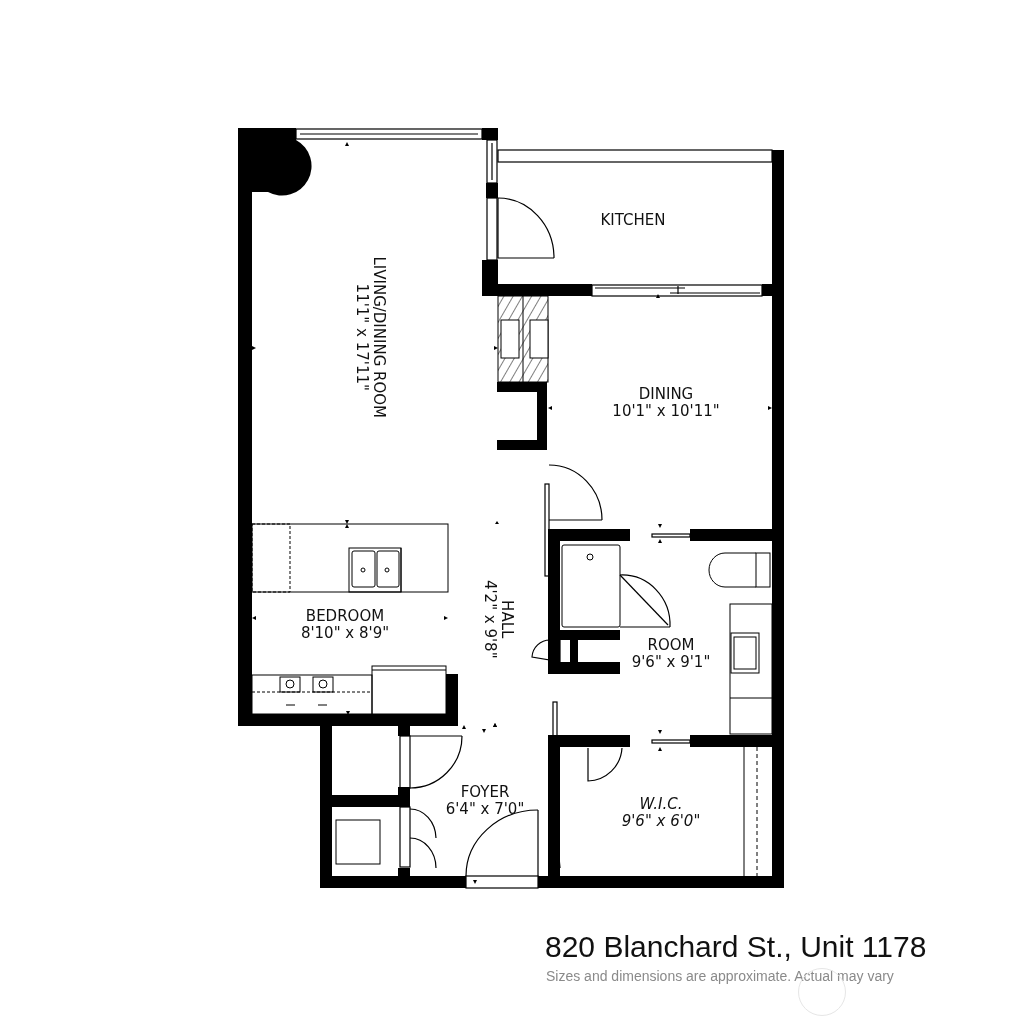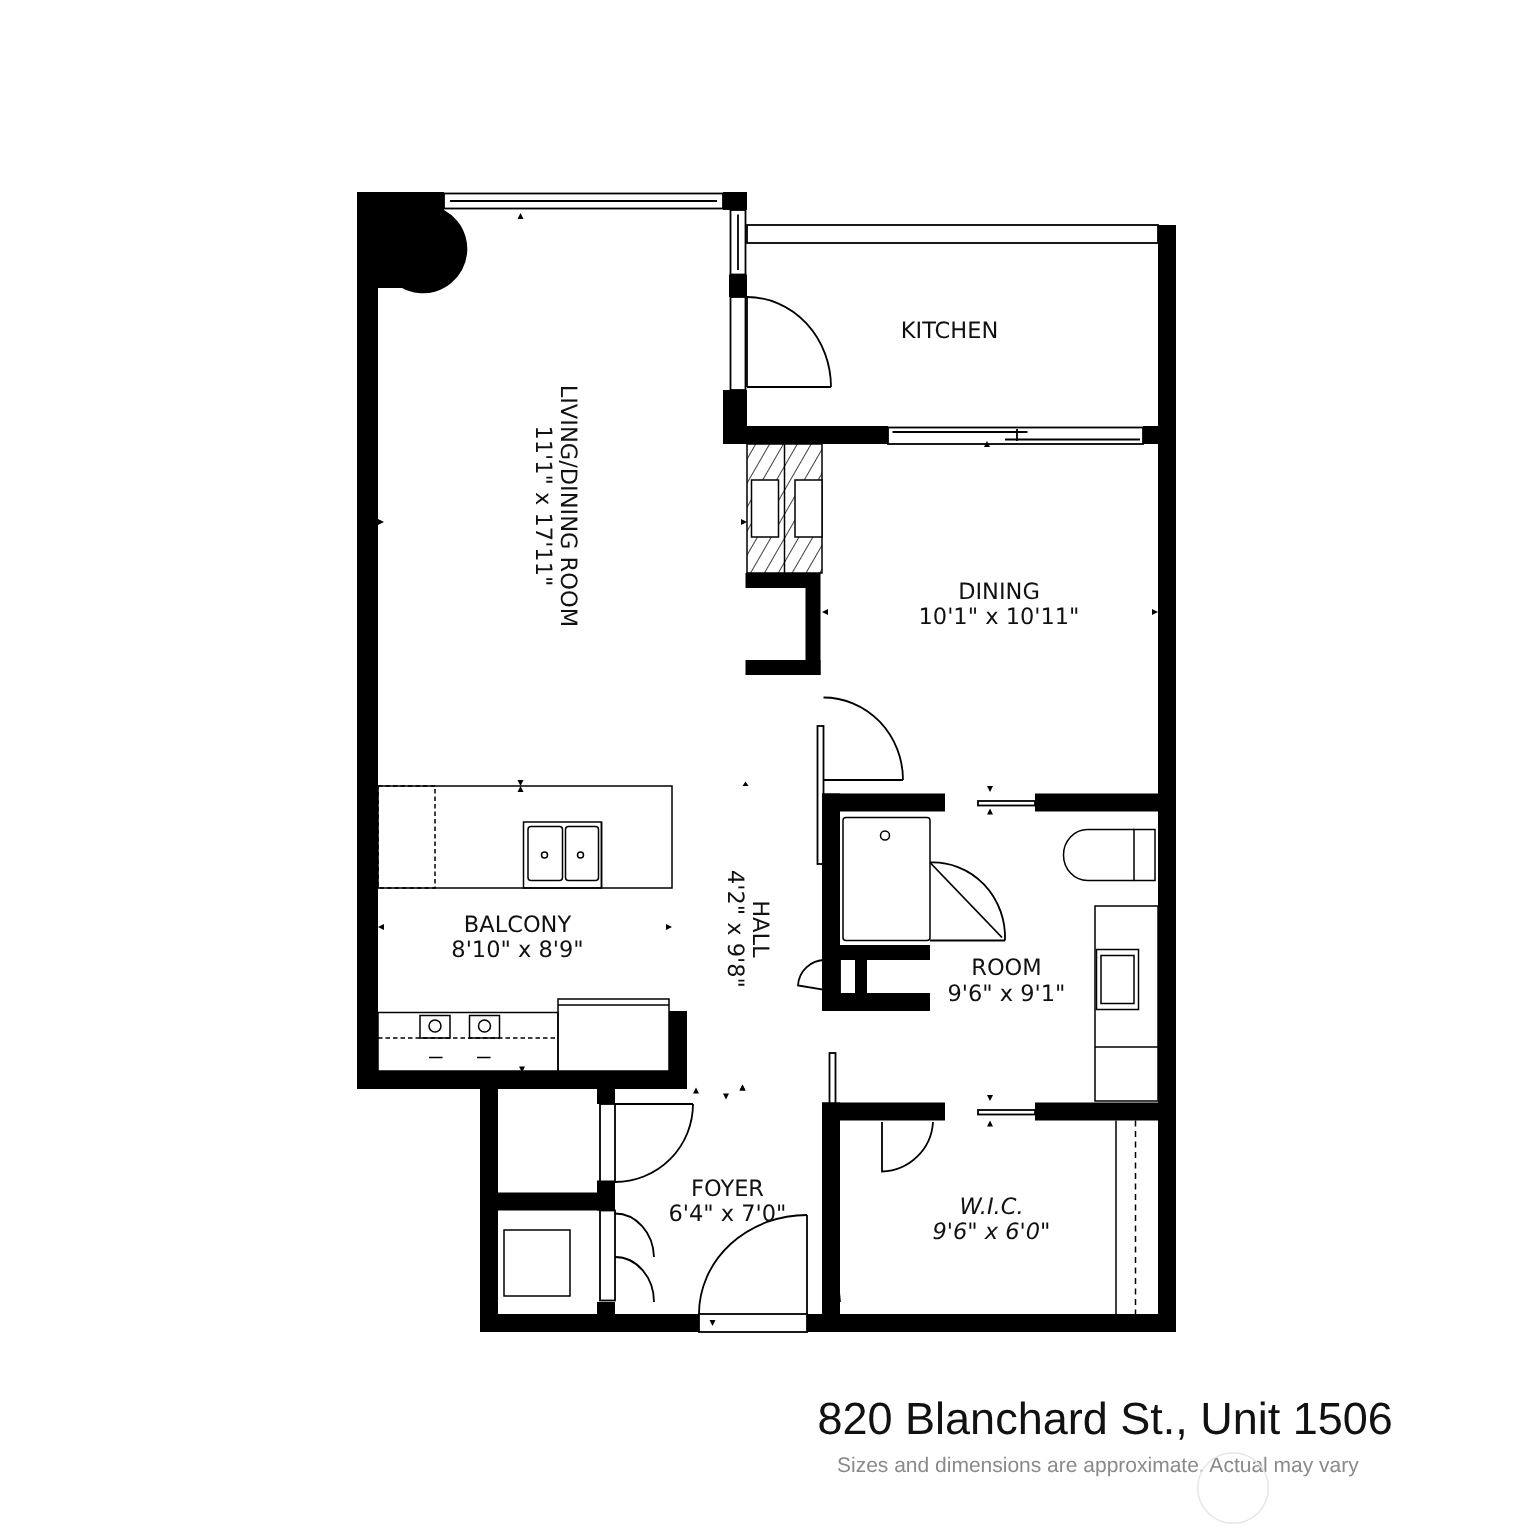--- a/index.html
+++ b/index.html
@@ -3,21 +3,21 @@
 <meta charset="utf-8">
 <style>
   html, body { margin:0; padding:0; background:#ffffff; }
   body { width:1024px; height:1024px; position:relative; overflow:hidden; font-family:"DejaVu Sans", sans-serif; }
   #plan { position:absolute; left:0; top:0; width:1024px; height:1024px; }
   .room-label { position:absolute; text-align:center; color:#111; font-family:"DejaVu Sans", sans-serif; line-height:1.15; white-space:nowrap; }
   .room-label .name { font-size:15px; display:block; }
   .room-label .dims { font-size:15px; display:block; }
   .rot { transform:rotate(90deg); transform-origin:center center; }
   #footer-title { position:absolute; left:545px; top:930px; font-family:"Liberation Sans", sans-serif; font-size:30px; color:#111; white-space:nowrap; }
-  #footer-note { position:absolute; left:558px; top:968px; font-family:"Liberation Sans", sans-serif; font-size:14px; color:#8a8a8a; white-space:nowrap; }
+  #footer-note { position:absolute; left:546px; top:968px; font-family:"Liberation Sans", sans-serif; font-size:14px; color:#8a8a8a; white-space:nowrap; }
   #watermark { position:absolute; left:798px; top:968px; width:46px; height:46px; border:1px solid #e6e6e6; border-radius:50%; }
 </style>
 </head>
 <body>
 
 <svg id="plan" viewBox="0 0 1024 1024" xmlns="http://www.w3.org/2000/svg">
   <defs>
     <pattern id="hatch" patternUnits="userSpaceOnUse" width="8" height="8" patternTransform="rotate(30)">
       <line x1="0" y1="0" x2="0" y2="8" stroke="#000" stroke-width="1"></line>
     </pattern>
@@ -201,21 +201,21 @@
 <div class="room-label" style="left:578px; top:212px; width:110px;">
   <span class="name">KITCHEN</span>
 </div>
 
 <div class="room-label" style="left:596px; top:386px; width:140px;">
   <span class="name">DINING</span>
   <span class="dims">10'1" x 10'11"</span>
 </div>
 
 <div class="room-label" style="left:270px; top:608px; width:150px;">
-  <span class="name">BALCONY</span>
+  <span class="name">BEDROOM</span>
   <span class="dims">8'10" x 8'9"</span>
 </div>
 
 <div class="room-label rot" style="left:448px; top:602px; width:100px;">
   <span class="name">HALL</span>
   <span class="dims">4'2" x 9'8"</span>
 </div>
 
 <div class="room-label" style="left:616px; top:637px; width:110px;">
   <span class="name">ROOM</span>
@@ -225,15 +225,15 @@
 <div class="room-label" style="left:430px; top:784px; width:110px;">
   <span class="name">FOYER</span>
   <span class="dims">6'4" x 7'0"</span>
 </div>
 
 <div class="room-label" style="left:606px; top:796px; width:110px;font-style:italic;">
   <span class="name">W.I.C.</span>
   <span class="dims">9'6" x 6'0"</span>
 </div>
 
-<div id="footer-title">820 Blanchard St., Unit 1506</div>
+<div id="footer-title">820 Blanchard St., Unit 1178</div>
 <div id="footer-note">Sizes and dimensions are approximate. Actual may vary</div>
 <div id="watermark"></div>
 
 </body></html>

